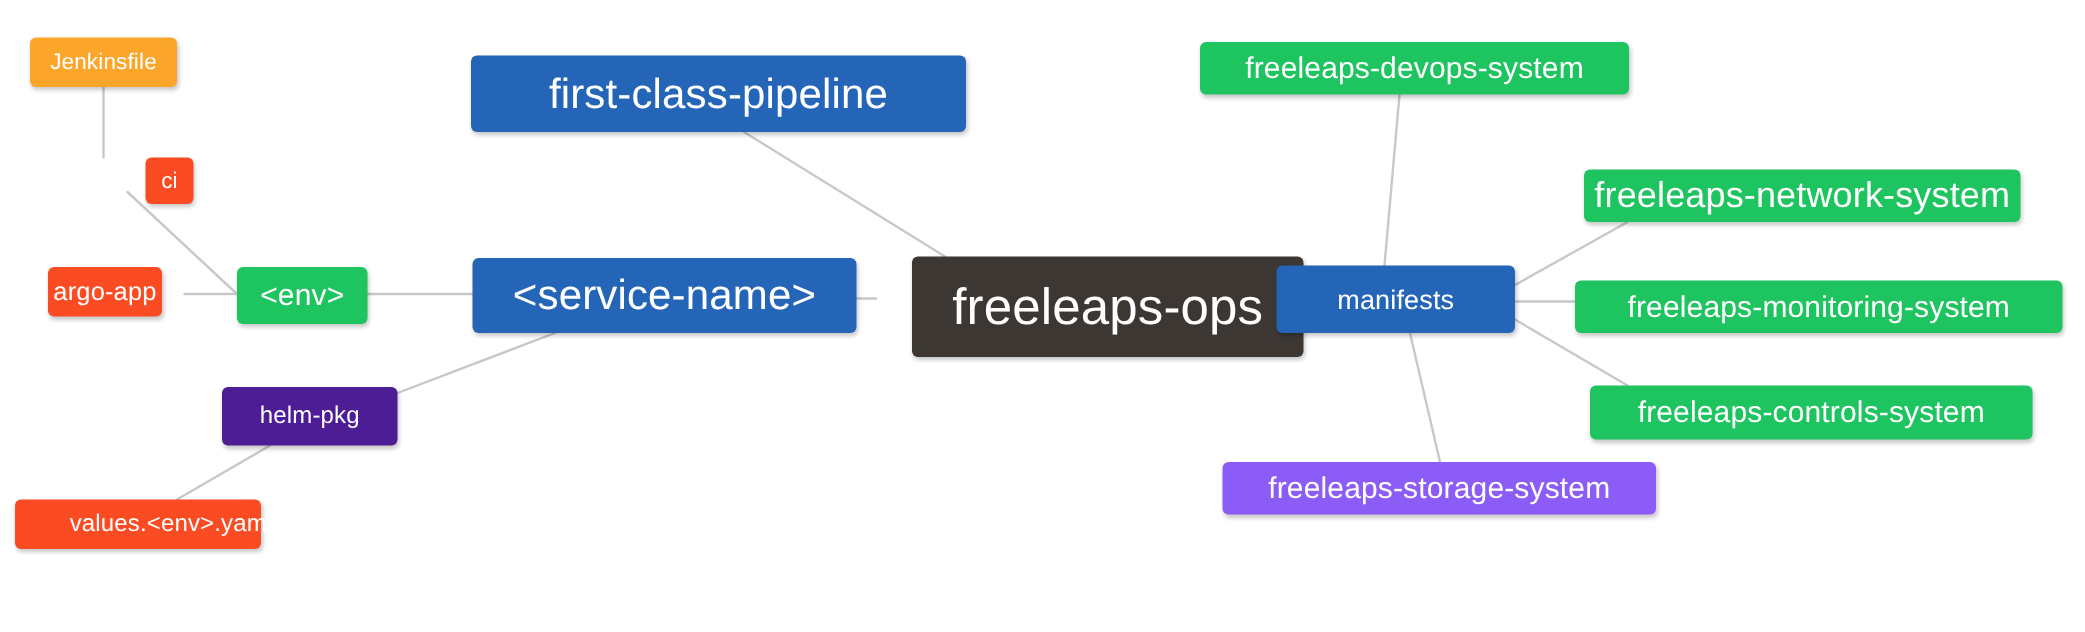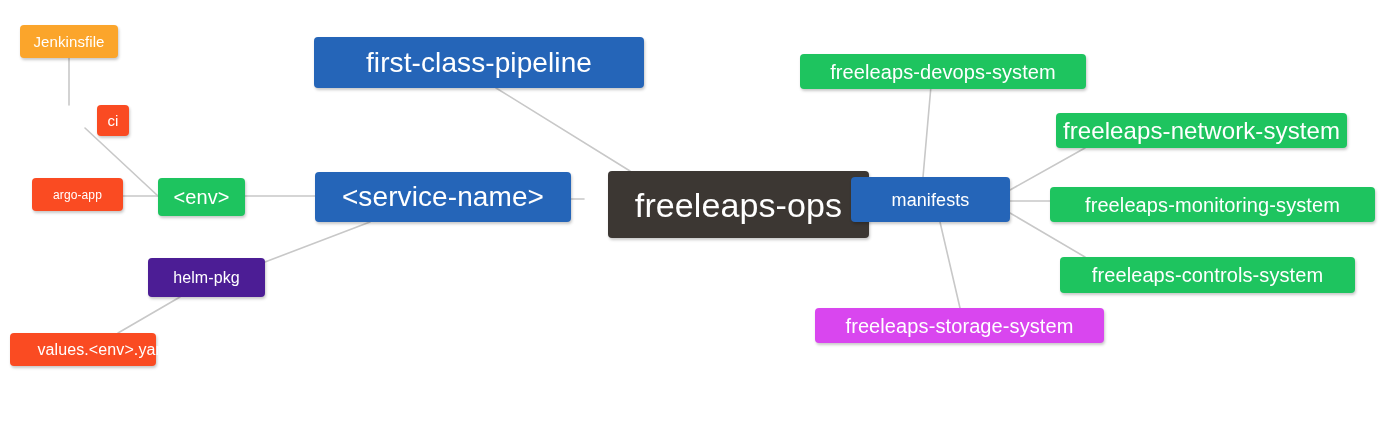--- a/index.html
+++ b/index.html
@@ -67,53 +67,53 @@
       <line x1="1010" y1="213" x2="1085" y2="257" stroke="#c8c8c8" stroke-width="1.6" stroke-linecap="round"></line>
       <line x1="940" y1="222" x2="960" y2="308" stroke="#c8c8c8" stroke-width="1.6" stroke-linecap="round"></line>
     </svg>
   <div id="nodes-layer">
       <div class="node" style="left: 20px; top: 25px; width: 98px; height: 33px; background: rgb(251, 165, 43); color: rgb(255, 255, 255); font-size: 15px;">
         <span class="node-label">Jenkinsfile</span>
       </div>
       <div class="node" style="left: 53px; top: 105px; width: 32px; height: 31px; background: rgb(250, 75, 34); color: rgb(255, 255, 255); font-size: 15px; margin-left: 44px;">
         <span class="node-label">ci</span>
       </div>
-      <div class="node" style="left: 32px; top: 178px; width: 91px; height: 33px; background: rgb(250, 75, 34); color: rgb(255, 255, 255); font-size: 12px;">
+      <div class="node" style="left: 32px; top: 178px; width: 76px; height: 33px; background: rgb(250, 75, 34); color: rgb(255, 255, 255); font-size: 17px;">
         <span class="node-label">argo-app</span>
       </div>
       <div class="node" style="left: 158px; top: 178px; width: 87px; height: 38px; background: rgb(30, 196, 95); color: rgb(255, 255, 255); font-size: 20px;">
         <span class="node-label">&lt;env&gt;</span>
       </div>
       <div class="node" style="left: 148px; top: 258px; width: 117px; height: 39px; background: #4c1d95; color: rgb(255, 255, 255); font-size: 16px;">
         <span class="node-label">helm-pkg</span>
       </div>
-      <div class="node" style="left: 10px; top: 333px; width: 146px; height: 33px; background: rgb(250, 75, 34); color: rgb(255, 255, 255); font-size: 16px; padding-left: 44px;">
+      <div class="node" style="left: 10px; top: 333px; width: 164px; height: 33px; background: rgb(250, 75, 34); color: rgb(255, 255, 255); font-size: 16px; padding-left: 44px;">
         <span class="node-label">values.&lt;env&gt;.yaml</span>
       </div>
       <div class="node" style="left: 314px; top: 37px; width: 330px; height: 51px; background: rgb(37, 101, 184); color: rgb(255, 255, 255); font-size: 28px;">
         <span class="node-label">first-class-pipeline</span>
       </div>
       <div class="node" style="left: 315px; top: 172px; width: 256px; height: 50px; background: rgb(37, 101, 184); color: rgb(255, 255, 255); font-size: 28px;">
         <span class="node-label">&lt;service-name&gt;</span>
       </div>
       <div class="node" style="left: 584px; top: 171px; width: 261px; height: 67px; background: rgb(60, 55, 51); color: rgb(255, 255, 255); font-size: 34px; margin-left: 24px;">
         <span class="node-label">freeleaps-ops</span>
       </div>
       <div class="node" style="left: 851px; top: 177px; width: 159px; height: 45px; background: rgb(37, 101, 184); color: rgb(255, 255, 255); font-size: 18px;">
         <span class="node-label">manifests</span>
       </div>
-      <div class="node" style="left: 800px; top: 28px; width: 286px; height: 35px; background: rgb(30, 196, 95); color: rgb(255, 255, 255); font-size: 20px; margin-top: 26px;">
+      <div class="node" style="left: 800px; top: 28px; width: 286px; height: 35px; background: rgb(30, 196, 95); color: rgb(255, 255, 255); font-size: 20px;">
         <span class="node-label">freeleaps-devops-system</span>
       </div>
       <div class="node" style="left: 1056px; top: 113px; width: 291px; height: 35px; background: rgb(30, 196, 95); color: rgb(255, 255, 255); font-size: 24px;">
         <span class="node-label">freeleaps-network-system</span>
       </div>
       <div class="node" style="left: 1050px; top: 187px; width: 325px; height: 35px; background: rgb(30, 196, 95); color: rgb(255, 255, 255); font-size: 20px;">
         <span class="node-label">freeleaps-monitoring-system</span>
       </div>
       <div class="node" style="left: 1060px; top: 257px; width: 295px; height: 36px; background: rgb(30, 196, 95); color: rgb(255, 255, 255); font-size: 20px;">
         <span class="node-label">freeleaps-controls-system</span>
       </div>
-      <div class="node" style="left: 815px; top: 308px; width: 289px; height: 35px; background: #d946ef; color: rgb(255, 255, 255); font-size: 20px;">
+      <div class="node" style="left: 815px; top: 308px; width: 289px; height: 35px; background: #8b5cf6; color: rgb(255, 255, 255); font-size: 20px;">
         <span class="node-label">freeleaps-storage-system</span>
       </div>
     </div>
 </div>
 
 </body></html>

